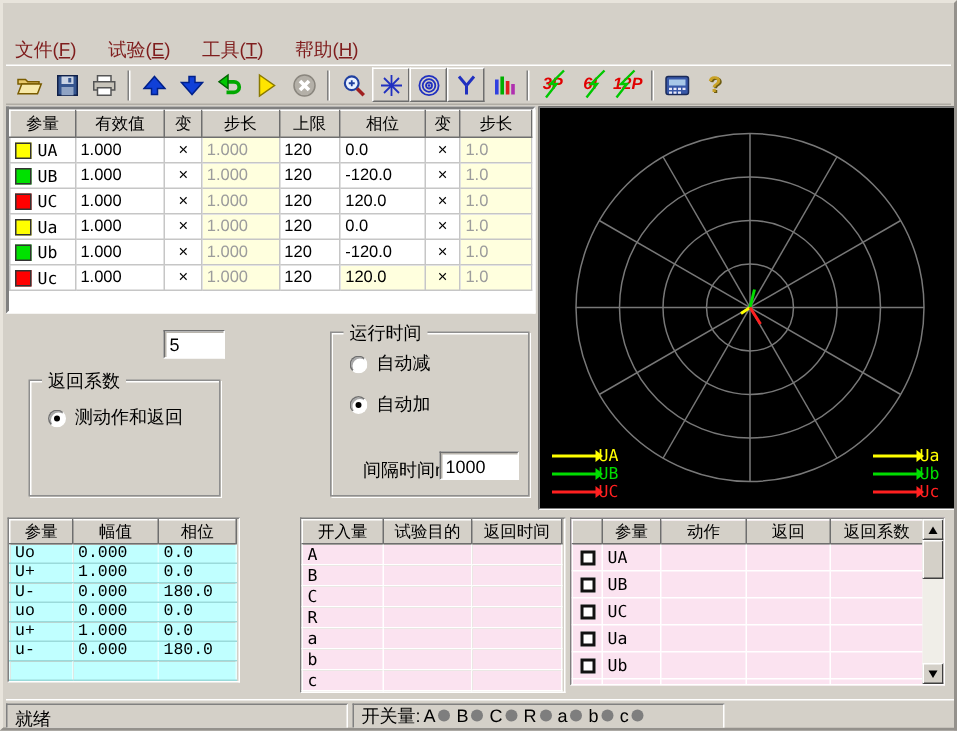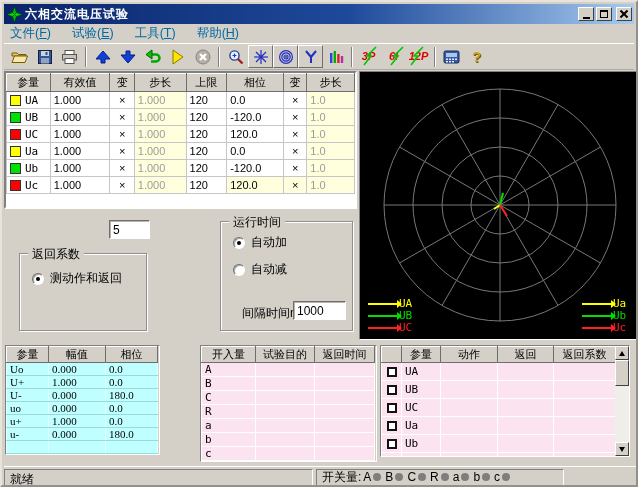--- a/index.html
+++ b/index.html
@@ -21,21 +21,21 @@
     border:1px solid; border-color:#FFF #404040 #404040 #FFF;
     display:flex; align-items:center; justify-content:center; flex:none;
   }
   .glyph-min { width:7px; height:2px; background:#000; margin-top:7px; }
   .glyph-max { width:8px; height:8px; border:1px solid #000; border-top-width:2px; }
   .glyph-close { position:relative; width:8px; height:8px; }
   .glyph-close::before,.glyph-close::after{content:"";position:absolute;left:-1px;top:3px;width:10px;height:2px;background:#000;}
   .glyph-close::before{transform:rotate(45deg);} .glyph-close::after{transform:rotate(-45deg);}
   
   .menubar { position:absolute; left:2px; top:22px; width:630px; height:19px; display:flex; align-items:center; background:#D4D0C8; }
-  .menu-item { font-size:12.5px; color:#0369a1; padding:1px 6px; margin-right:9px; white-space:nowrap; }
+  .menu-item { font-size:12.5px; color:#7f1d1d; padding:1px 6px; margin-right:9px; white-space:nowrap; }
   .hotkey { text-decoration:underline; }
   
   .toolbar {
     position:absolute; left:2px; top:41px; width:630px; height:27px;
     border-top:1px solid #FFF; border-bottom:1px solid #B0ACA4;
     display:flex; align-items:center; padding-left:3px; background:#D4D0C8;
   }
   .tbtn { width:25px; height:23px; display:flex; align-items:center; justify-content:center; flex:none; }
   .tbtn.latched { border:1px solid; border-color:#FFF #6E6E6E #6E6E6E #FFF; background:#D4D0C8; }
   .tb-sep { width:2px; height:20px; margin:0 3px; border-left:1px solid #808080; border-right:1px solid #FFF; flex:none; }
@@ -66,62 +66,44 @@
   .groupbox { position:absolute; border:1px solid #8E8E8E; box-shadow:inset 1px 1px 0 #FFF,1px 1px 0 #FFF; }
   .groupbox-title { position:absolute; top:-8px; left:8px; background:#D4D0C8; padding:0 4px; font-size:12px; white-space:nowrap; }
   .radio-row { display:flex; align-items:center; gap:6px; margin:10px 0 0 12px; }
   .radio { width:12px; height:12px; border-radius:50%; background:#FFF; border:1px solid; border-color:#6E6E6E #FFF #FFF #6E6E6E; box-shadow:inset 1px 1px 0 #A8A8A8; position:relative; flex:none; }
   .radio.checked::after { content:""; position:absolute; left:3px; top:3px; width:4px; height:4px; border-radius:50%; background:#000; }
   .radio-label { font-size:12px; white-space:nowrap; }
   
   .btable { position:absolute; top:343px; border:1px solid; border-color:#808080 #FFF #FFF #808080; background:#D4D0C8; }
   .btable th { height:15px; font-size:11px; }
   .btable td { font-size:11px; padding:0 3px; white-space:nowrap; }
-  .seq td { height:13px; background:#C0FFFF; border:1px solid #E6FFFF; border-bottom-color:#9ADADA; font-family:Liberation Serif, serif; }
+  .seq td { height:13px; background:#C0FFFF; border:1px solid #E6FFFF; border-bottom-color:#9ADADA; font-family:Liberation Mono, monospace; }
   .pink td { height:13px; background:#FBE3F0; border:1px solid #FFF; font-family:"DejaVu Sans Mono",monospace; }
   .result-wrap { position:absolute; left:378px; top:343px; width:250px; height:112px; border:1px solid; border-color:#808080 #FFF #FFF #808080; overflow:hidden; background:#FBE3F0; }
   .result td { height:18px; background:#FBE3F0; border:1px solid #FFF; font-family:"DejaVu Sans Mono",monospace; font-size:11px; padding:0 3px; }
   .checkbox { display:inline-block; width:10px; height:10px; background:#FFF; border:2px solid #111; vertical-align:middle; }
   
   .vscroll { position:absolute; right:0; top:0; width:14px; height:110px; background:#F0EEE8; }
   .sbtn { position:absolute; left:0; width:14px; height:14px; background:#D4D0C8; border:1px solid; border-color:#FFF #404040 #404040 #FFF; display:flex; align-items:center; justify-content:center; }
   .sb-up { top:0; } .sb-down { bottom:0; }
   .tri-up { width:0; height:0; border-left:3px solid transparent; border-right:3px solid transparent; border-bottom:5px solid #000; }
   .tri-down { width:0; height:0; border-left:3px solid transparent; border-right:3px solid transparent; border-top:5px solid #000; }
   .sthumb { position:absolute; left:0; top:14px; width:14px; height:26px; background:#D4D0C8; border:1px solid; border-color:#FFF #404040 #404040 #FFF; }
   
   .statusbar { position:absolute; left:2px; top:464px; width:634px; height:21px; background:#D4D0C8; border-top:1px solid #FFF; display:flex; align-items:center; }
   .spanel { height:17px; border:1px solid; border-color:#808080 #FFF #FFF #808080; font-size:12px; padding:1px 5px; white-space:nowrap; overflow:hidden; }
-  .sp1 { width:309px; margin-right:3px; } .sp2 { width:98px; margin-right:3px; } .sp3 { width:248px; display:flex; align-items:center; }
+  .sp1 { width:228px; margin-right:3px; } .sp2 { width:98px; margin-right:3px; } .sp3 { width:248px; display:flex; align-items:center; }
   .sw { display:inline-flex; align-items:center; margin-right:4px; }
   .sw-dot { display:inline-block; width:8px; height:8px; border-radius:50%; background:#7E7E7E; margin-left:2px; }
 </style>
 </head>
 <body>
 
 <div class="window">
 
-  <div class="titlebar">
-    <svg class="title-icon" viewBox="0 0 16 16">
-      <polygon points="8,0 10,6 8,8 6,6" fill="#00C000" stroke="#004000" stroke-width="0.5"></polygon>
-      <polygon points="8,16 10,10 8,8 6,10" fill="#00C000" stroke="#004000" stroke-width="0.5"></polygon>
-      <polygon points="0,8 6,6 8,8 6,10" fill="#00E000" stroke="#004000" stroke-width="0.5"></polygon>
-      <polygon points="16,8 10,6 8,8 10,10" fill="#00E000" stroke="#004000" stroke-width="0.5"></polygon>
-    </svg>
-    <span class="title-text">六相交流电压试验</span>
-    <span class="win-btn">
-        <span class="glyph-min"></span>
-      </span>
-    <span class="win-btn">
-        <span class="glyph-max"></span>
-      </span>
-    <span class="win-btn" style="margin-left:4px;">
-        <span class="glyph-close"></span>
-      </span>
-  </div>
 
   <div class="menubar">
 
       <span class="menu-item"><span>文件(</span><span class="hotkey">F</span><span>)</span></span>
 
       <span class="menu-item"><span>试验(</span><span class="hotkey">E</span><span>)</span></span>
 
       <span class="menu-item"><span>工具(</span><span class="hotkey">T</span><span>)</span></span>
 
       <span class="menu-item"><span>帮助(</span><span class="hotkey">H</span><span>)</span></span>
@@ -425,27 +407,27 @@
         </div>
       </div>
   </div>
 
   <div class="groupbox" style="left:218px;top:219px;width:133px;height:110px;">
     <span class="groupbox-title">运行时间</span>
     <div style="padding-top:2px;">
 
 
         <div class="radio-row">
+          <span class="radio"></span>
+          <span class="radio-label">自动减</span>
+        </div>
+
+        <div class="radio-row">
           <span class="radio checked"></span>
           <span class="radio-label">自动加</span>
-        </div>
-
-        <div class="radio-row">
-          <span class="radio"></span>
-          <span class="radio-label">自动减</span>
         </div>
       </div>
     <span class="lbl" style="left:21px;top:83px;">间隔时间ms</span>
     <input class="tb" style="left: 72px; top: 79px; width: 53px; height: 19px;" value="1000">
   </div>
 
   <div class="btable" style="left:3px;width:155px;">
     <table class="grid seq">
       <colgroup>
           <col style="width:42px">

